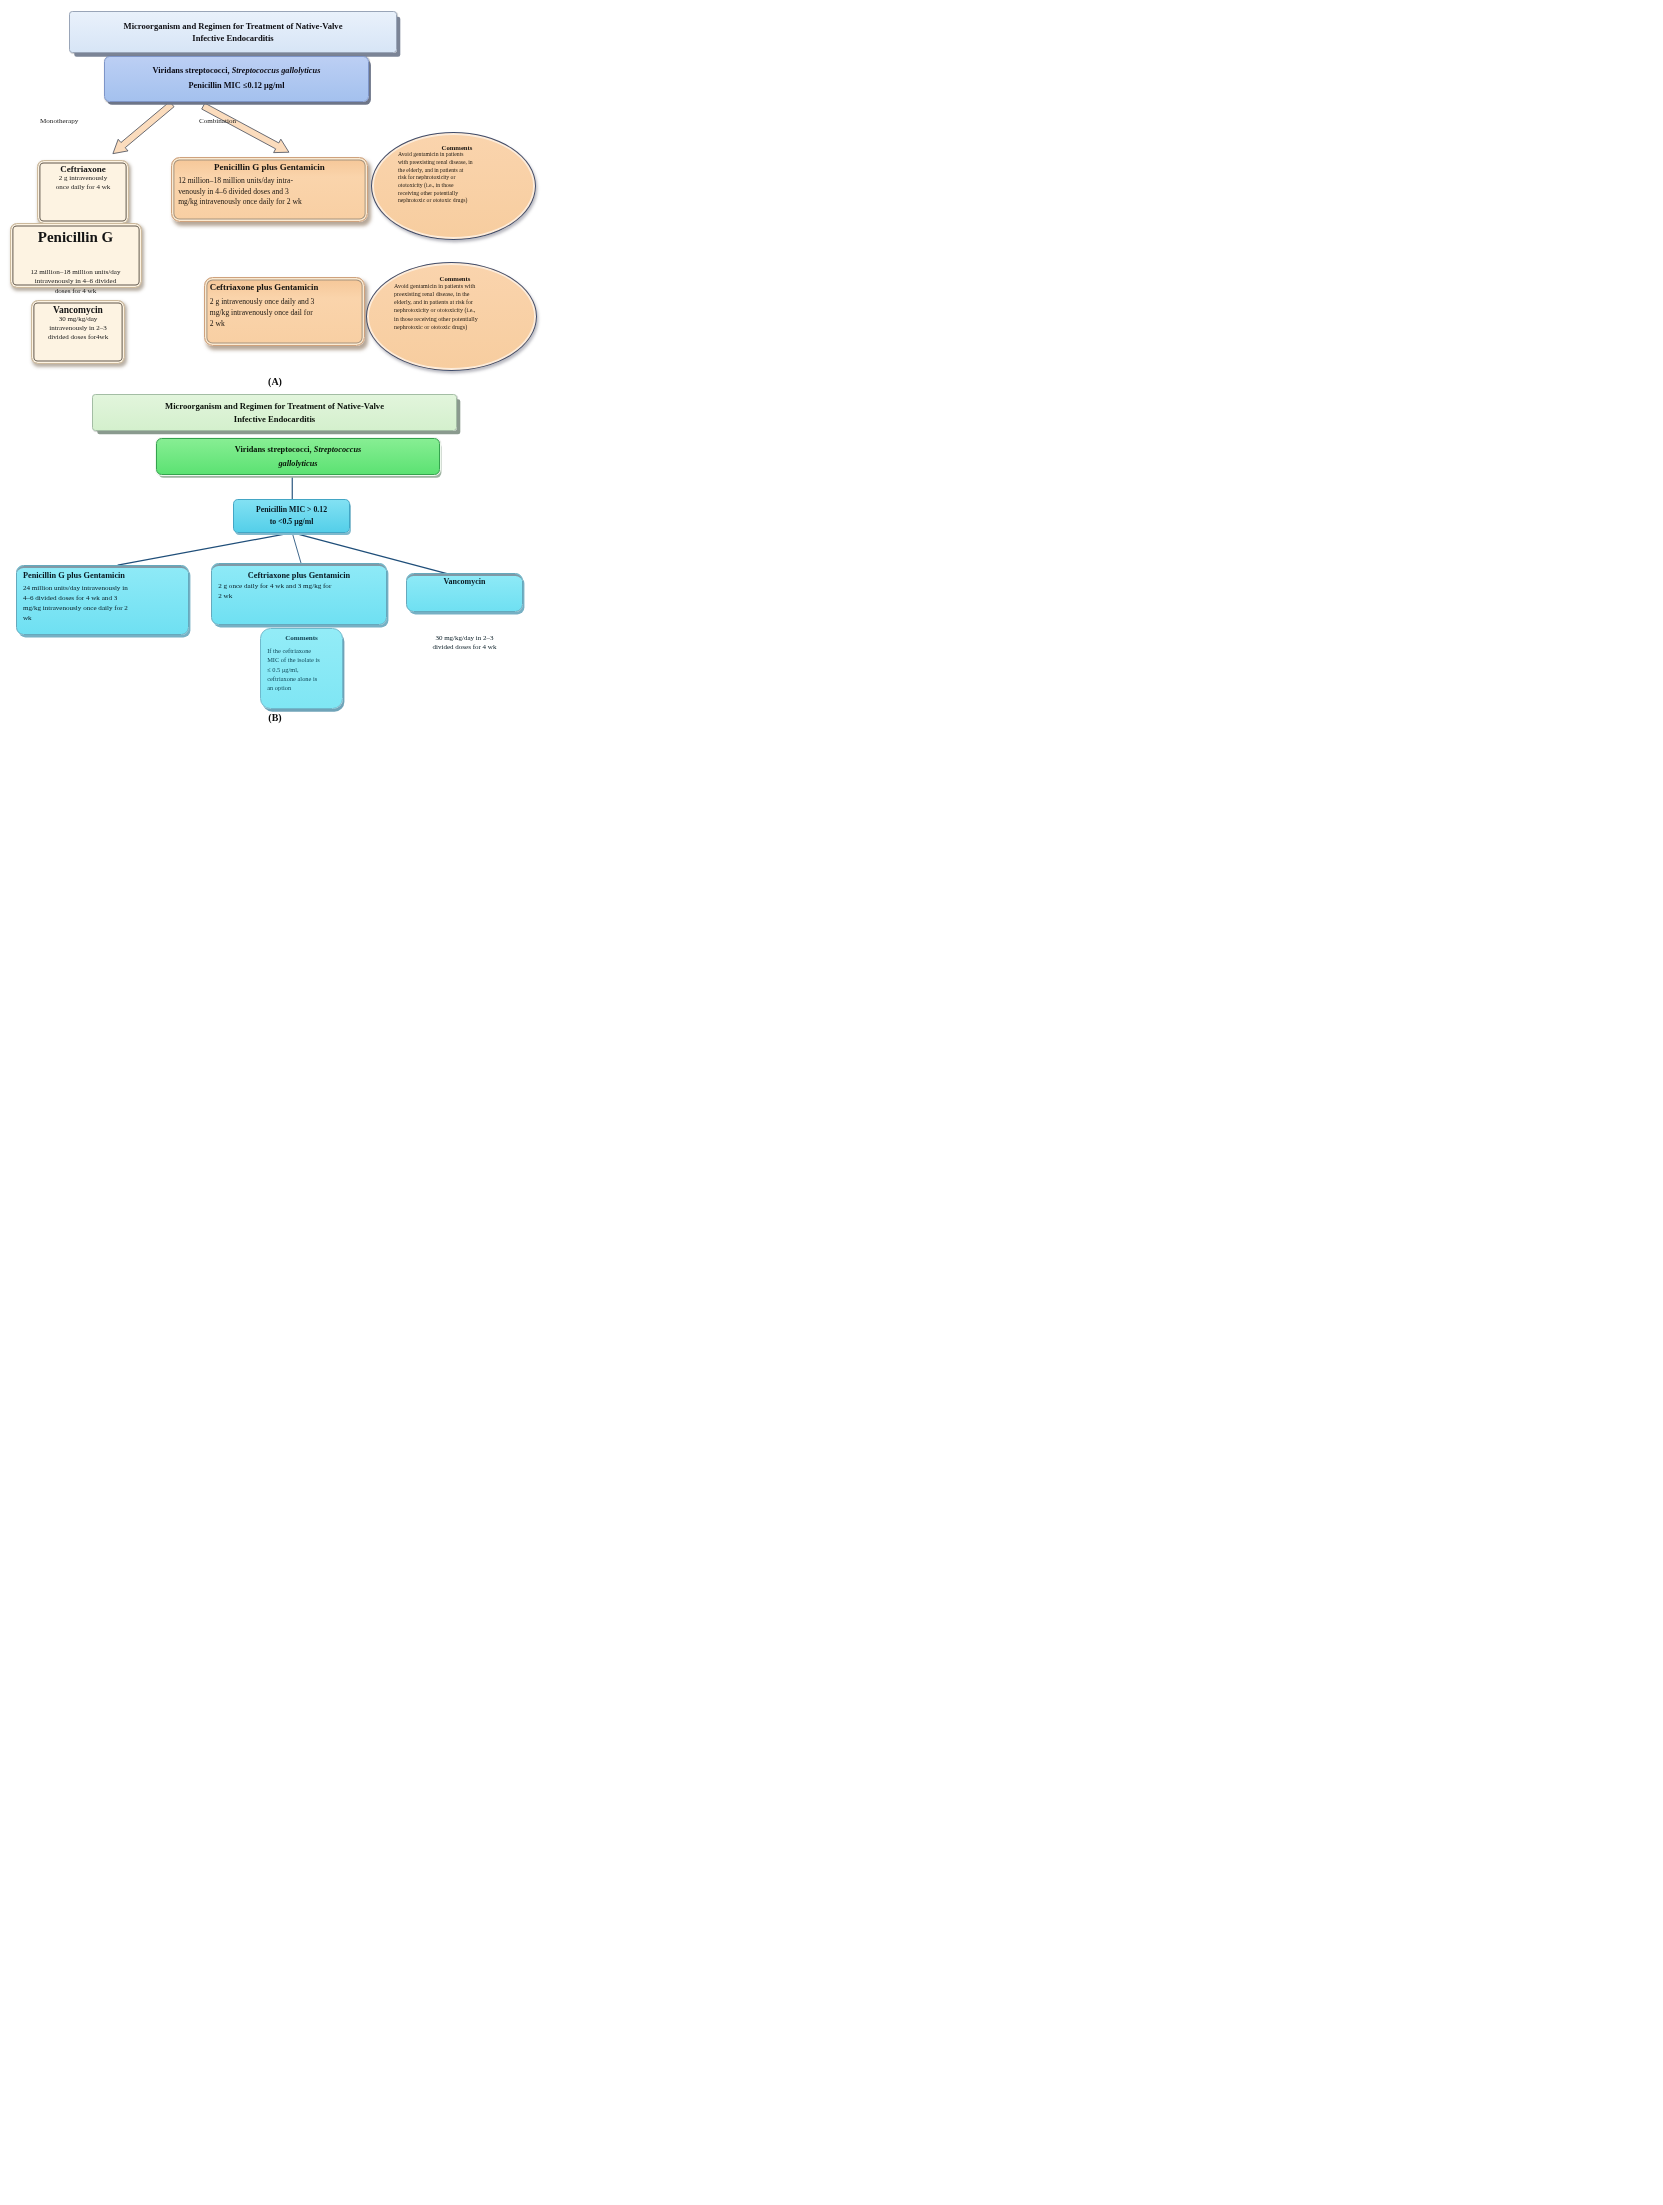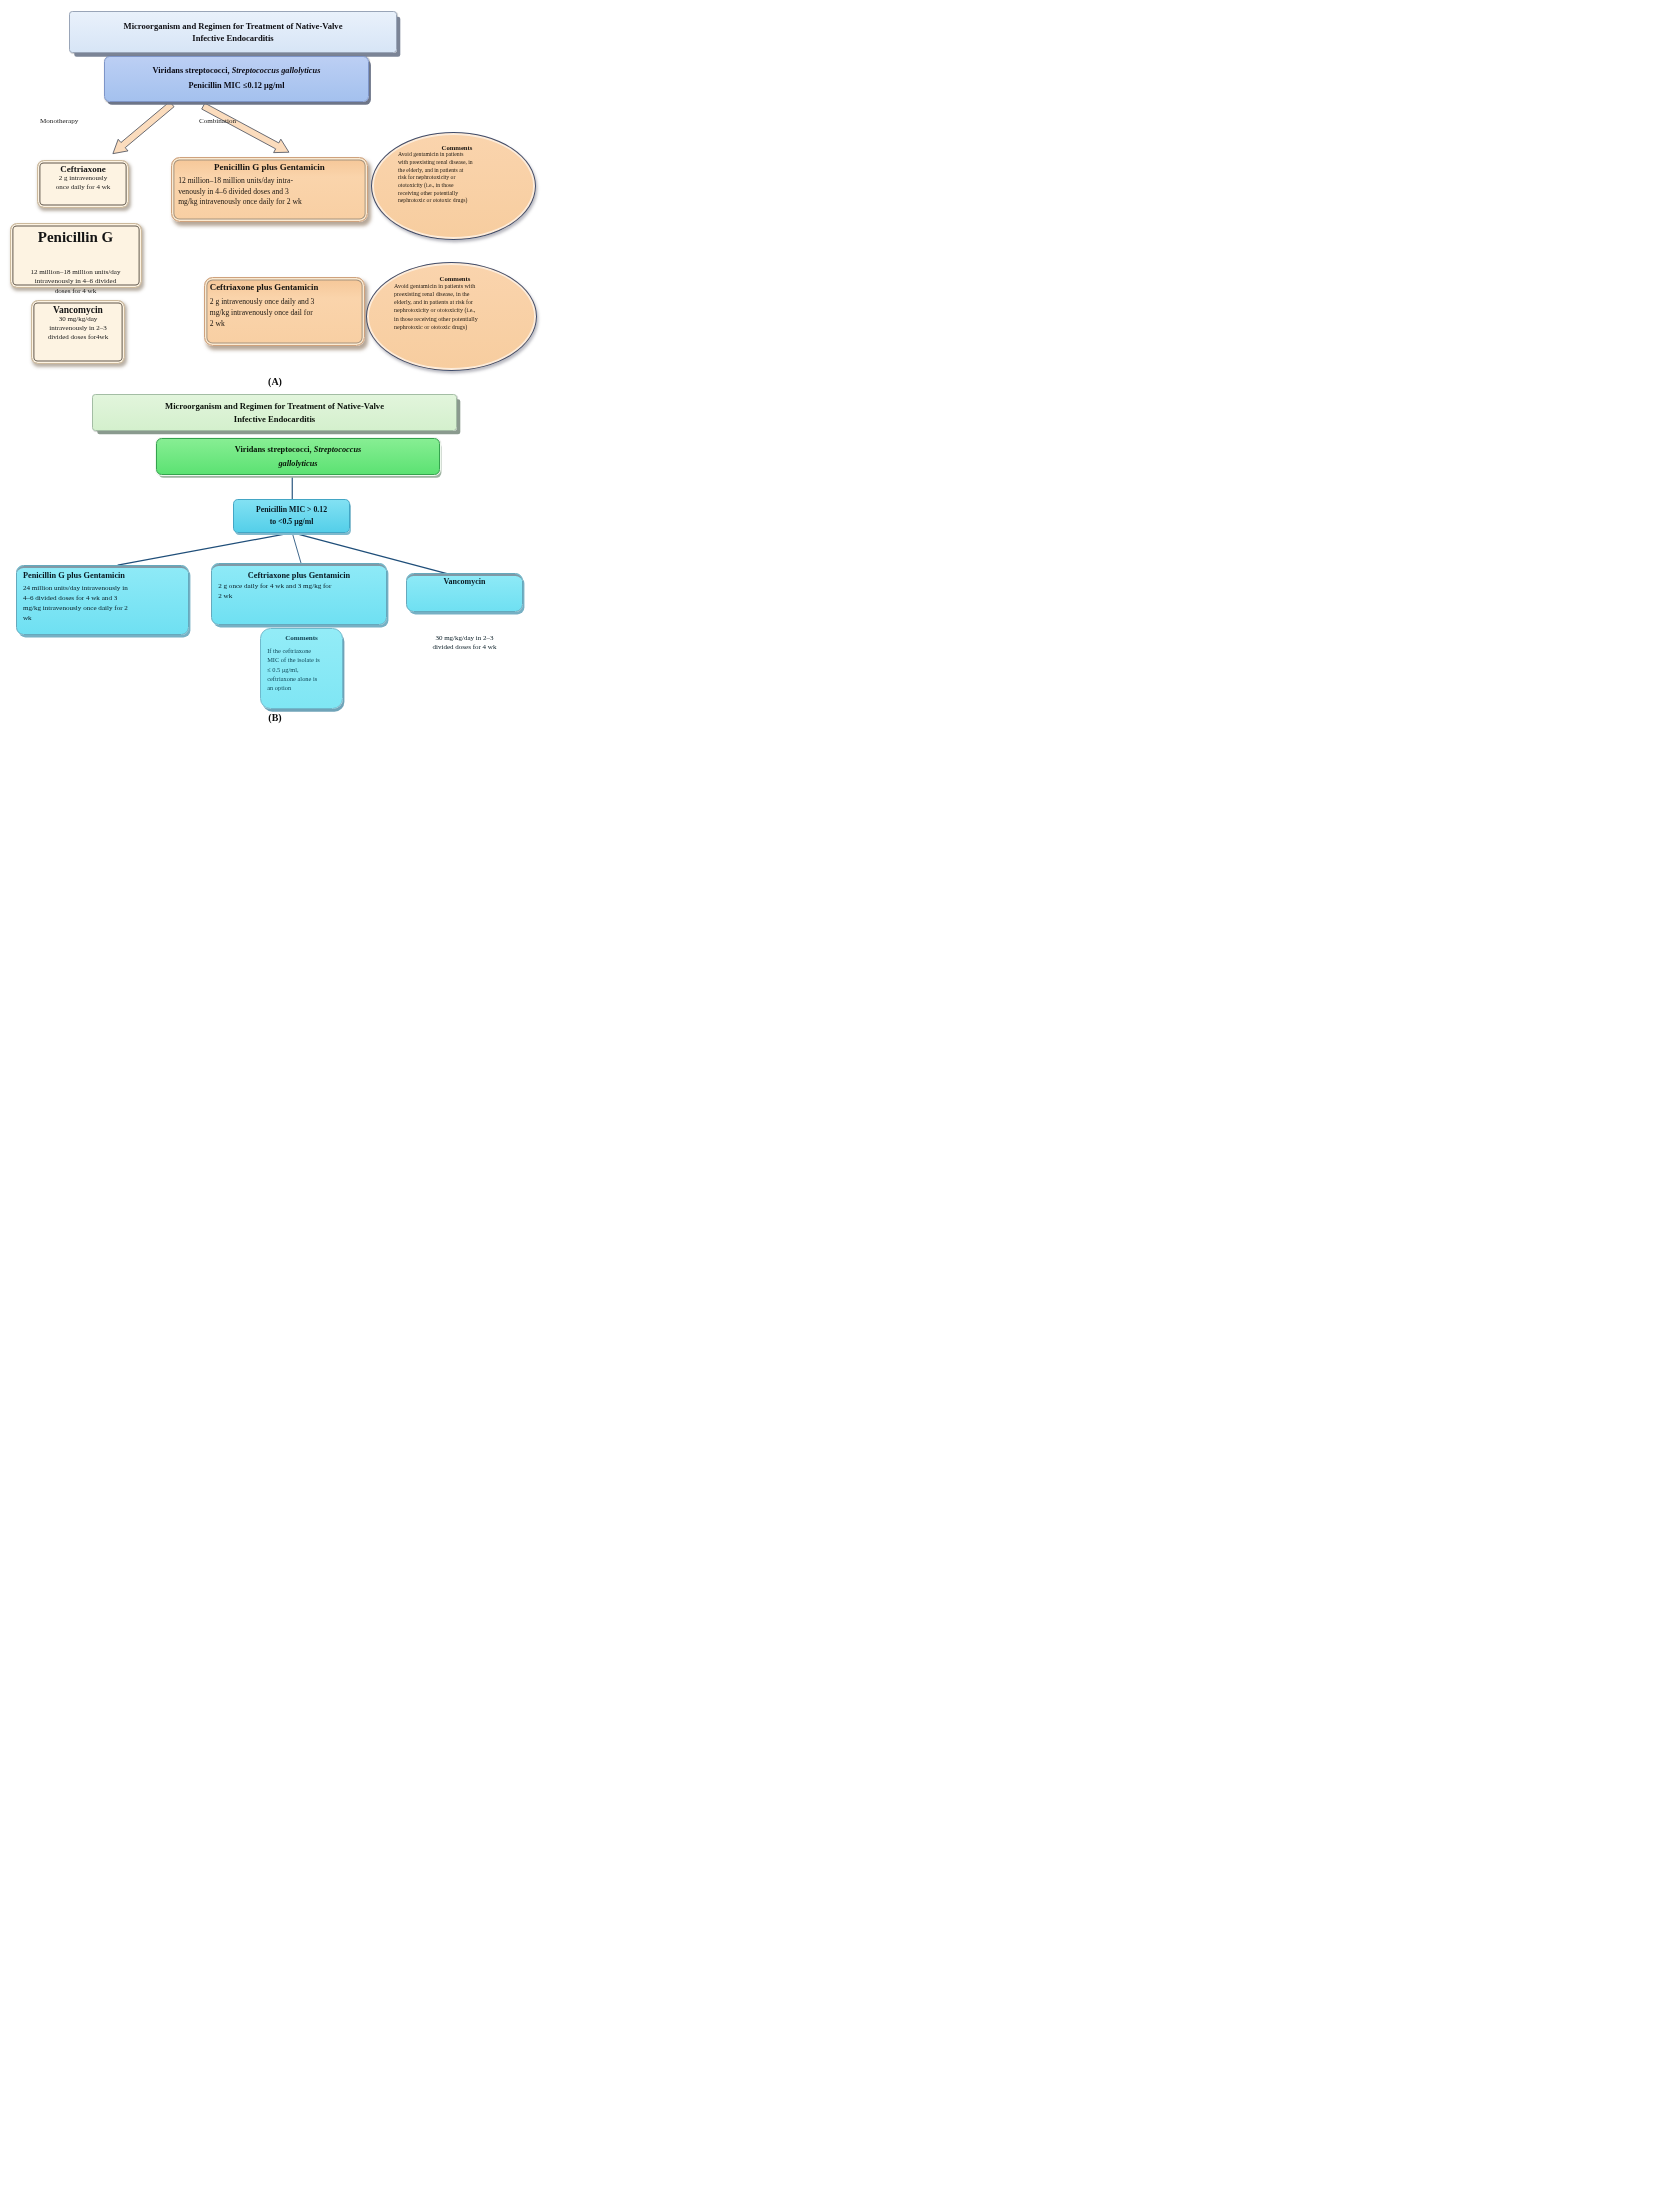--- a/index.html
+++ b/index.html
@@ -120,21 +120,21 @@
 Infective Endocarditis</div>
 
   <div class="abs organism-a" style="left:104px;top:56px;width:265px;height:46px;">
     <div><span>Viridans streptococci, </span><span class="it">Streptococcus gallolyticus</span></div>
     <div>Penicillin MIC ≤0.12 μg/ml</div>
   </div>
 
   <div class="abs branch-label" style="left:40px;top:117px;width:57px;">Monotherapy</div>
   <div class="abs branch-label" style="left:199px;top:117px;width:57px;">Combination</div>
 
-  <div class="abs box-cream" style="left:37px;top:160px;width:92px;height:48px;padding:3.3px 2.9px;">
+  <div class="abs box-cream" style="left:37px;top:160px;width:92px;height:64px;padding:3.3px 2.9px;">
     <div class="node-title" style="font-size:9px;">Ceftriaxone</div>
     <div class="node-body pre" style="font-size:7px;line-height:1.28;">2 g intravenously
 once daily for 4 wk</div>
   </div>
 
   <div class="abs box-cream" style="left:9.5px;top:223px;width:132px;height:65px;padding:4.8px 2.9px;">
     <div class="node-title" style="font-size:15px;margin-bottom:22px;">Penicillin G</div>
     <div class="node-body pre" style="font-size:7.1px;line-height:1.35;">12 million–18 million units/day
 intravenously in 4–6 divided
 doses for 4 wk</div>

